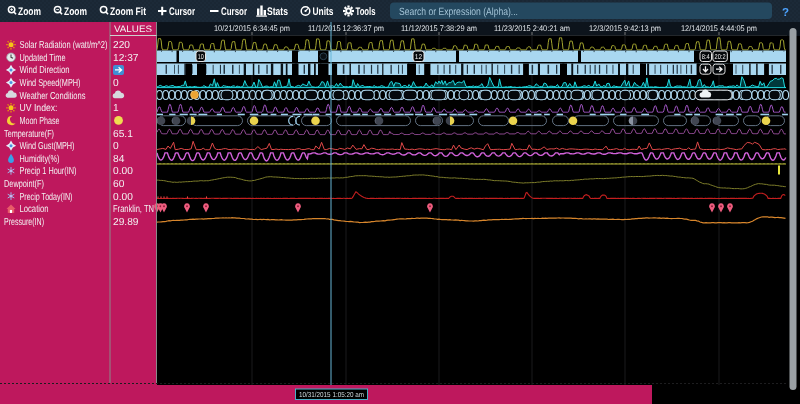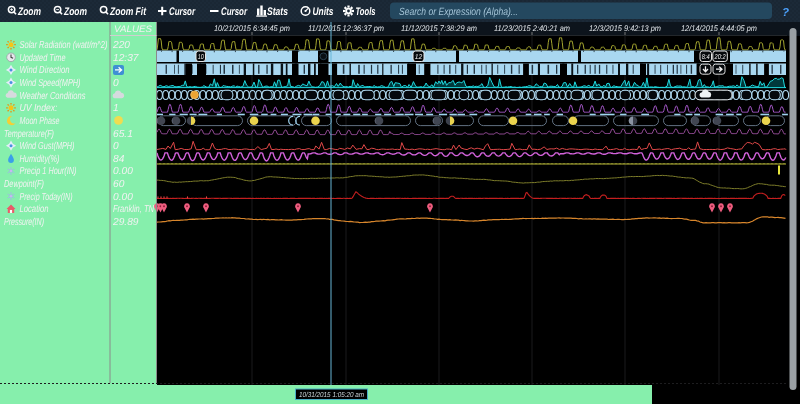--- a/index.html
+++ b/index.html
@@ -1,16 +1,16 @@
 <!DOCTYPE html>
 <html><head><meta charset="utf-8">
 <style>
 html,body{margin:0;padding:0;background:#000;width:800px;height:404px;overflow:hidden;font-family:"Liberation Sans",sans-serif;-webkit-font-smoothing:antialiased;}
 *{-webkit-font-smoothing:antialiased;}text{text-rendering:geometricPrecision;}
-#app{position:relative;width:652px;height:404px;background:#86efac;font-style:italic;}
+#app{position:relative;width:652px;height:404px;background:#be185d;}
 </style></head>
 <body>
 <div id="app">
 <svg width="800" height="22" viewBox="0 0 800 22" xmlns="http://www.w3.org/2000/svg" style="position:absolute;left:0;top:0">
 <rect width="800" height="22" fill="#1c2a38"></rect>
 <defs>
         <pattern id="tx" width="4" height="4" patternUnits="userSpaceOnUse">
           <rect width="4" height="4" fill="#1c2a38"></rect>
           <circle cx="1" cy="1" r="0.7" fill="#15212c"></circle>
           <circle cx="3" cy="3" r="0.7" fill="#15212c"></circle>

